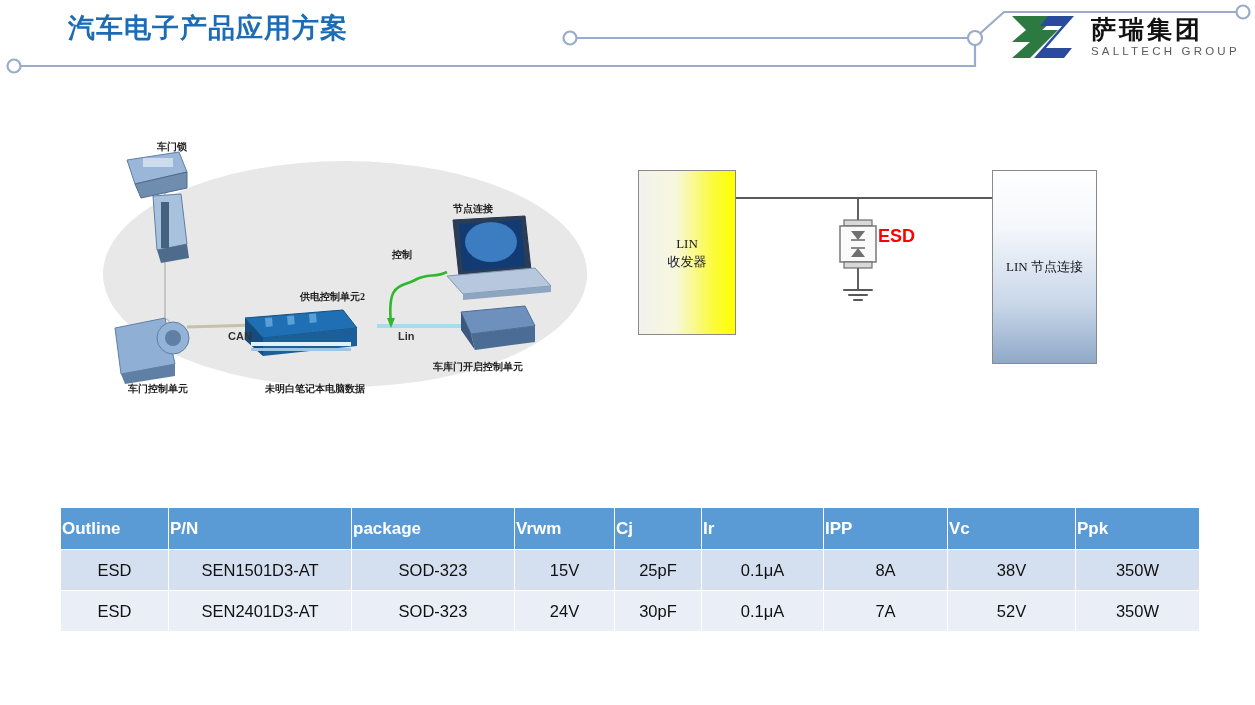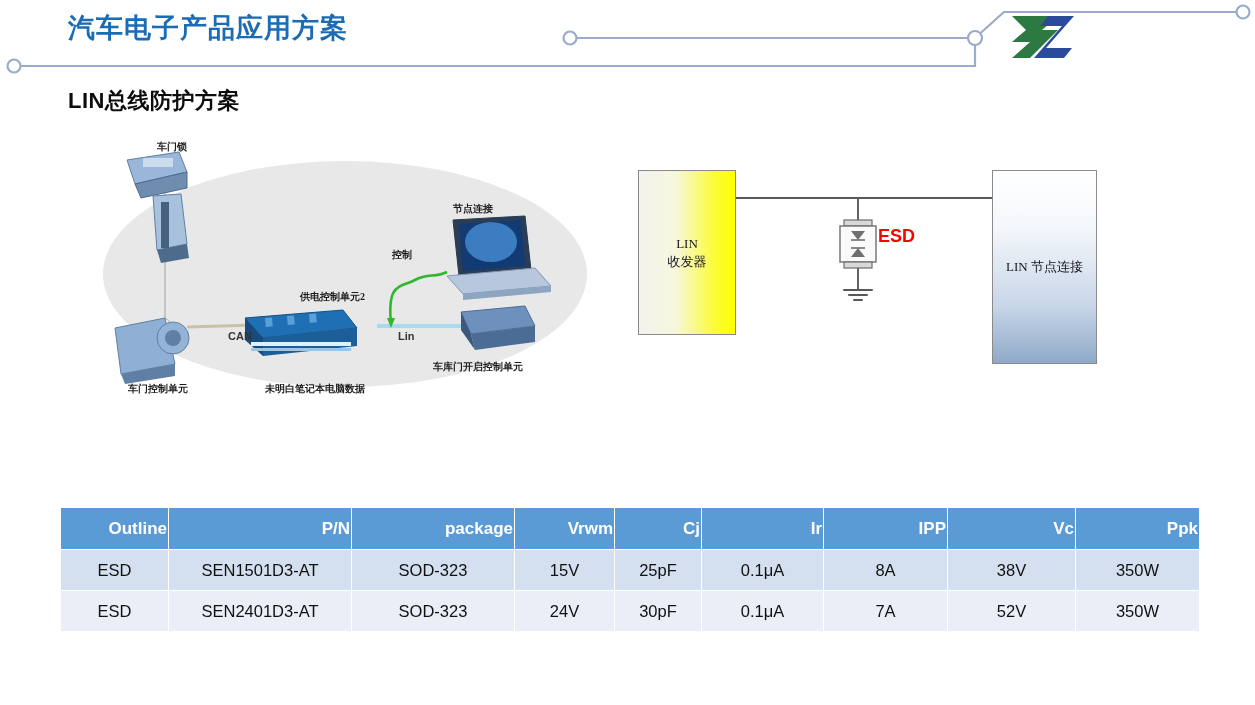--- a/index.html
+++ b/index.html
@@ -55,21 +55,21 @@
       background:linear-gradient(to right,#f2f2ef 0%,#f7f7dd 38%,#fbfb3a 78%,#ffff00 100%);}
   #lin-node-block{left:372px;top:20px;width:105px;height:194px;
       background:linear-gradient(to bottom,#ffffff 0%,#f4f7fb 30%,#c8d6e8 70%,#8fa9c8 100%);}
   #esd-label{position:absolute;left:258px;top:76px;font-size:18px;font-weight:bold;color:#ff0000;
       font-family:"Liberation Sans",sans-serif;}
 
   
   #spec-table{position:absolute;left:60px;top:508px;width:1139px;border-collapse:collapse;table-layout:fixed;}
   #spec-table th{
     background:#5b9bd5;color:#ffffff;font-weight:bold;font-size:17px;
-    height:39px;text-align:right;border:1px solid #ffffff;border-top:none;
+    height:39px;text-align:left;border:1px solid #ffffff;border-top:none;
   }
   #spec-table td{
     font-size:16.5px;color:#111111;height:38px;text-align:center;
     border:1px solid #ffffff;font-family:"Liberation Sans","DejaVu Sans",sans-serif;
   }
   #spec-table tr.row-a td{background:#d4dfef;}
   #spec-table tr.row-b td{background:#e9eef7;}
 </style>
 </head>
 <body>
@@ -81,27 +81,30 @@
       <path d="M14 66 H 975 V 38"></path>
       <path d="M570 38 H 975 L 1004 12 H 1243"></path>
     </g>
     <circle cx="14" cy="66" r="6.5" fill="#ffffff" stroke="#9aabcc" stroke-width="2.2"></circle>
     <circle cx="570" cy="38" r="6.5" fill="#ffffff" stroke="#9aabcc" stroke-width="2.2"></circle>
     <circle cx="975" cy="38" r="7" fill="#ffffff" stroke="#9aabcc" stroke-width="2.2"></circle>
     <circle cx="1243" cy="12" r="6.5" fill="#ffffff" stroke="#9aabcc" stroke-width="2.2"></circle>
   </svg>
 
   <div id="page-title">汽车电子产品应用方案</div>
-  <div id="section-title">LIN总线防护方案</div>
 
   <div id="brand">
     <svg id="brand-mark" viewBox="0 0 76 46">
       <path d="M4 2 H 50 L 34 16 L 50 16 L 22 44 H 4 L 22 28 H 4 L 18 16 L 4 2 Z" fill="#2c7a41"></path>
       <path d="M40 2 H 66 L 38 34 H 64 L 56 44 H 26 L 54 12 H 32 Z" fill="#2a4b9b"></path>
     </svg>
+    <div id="brand-text">
+      <div id="brand-name-cn">萨瑞集团</div>
+      <div id="brand-name-en">SALLTECH GROUP</div>
+    </div>
   </div>
 
   <div id="network-illustration">
     <svg viewBox="0 0 500 275" width="500" height="275">
       <ellipse cx="250" cy="142" rx="242" ry="113" fill="#e8e8e8"></ellipse>
 
       <line x1="92" y1="195" x2="196" y2="192" stroke="#c9c0a9" stroke-width="3"></line>
 
       <line x1="282" y1="194" x2="368" y2="194" stroke="#a7dcee" stroke-width="4"></line>
 

